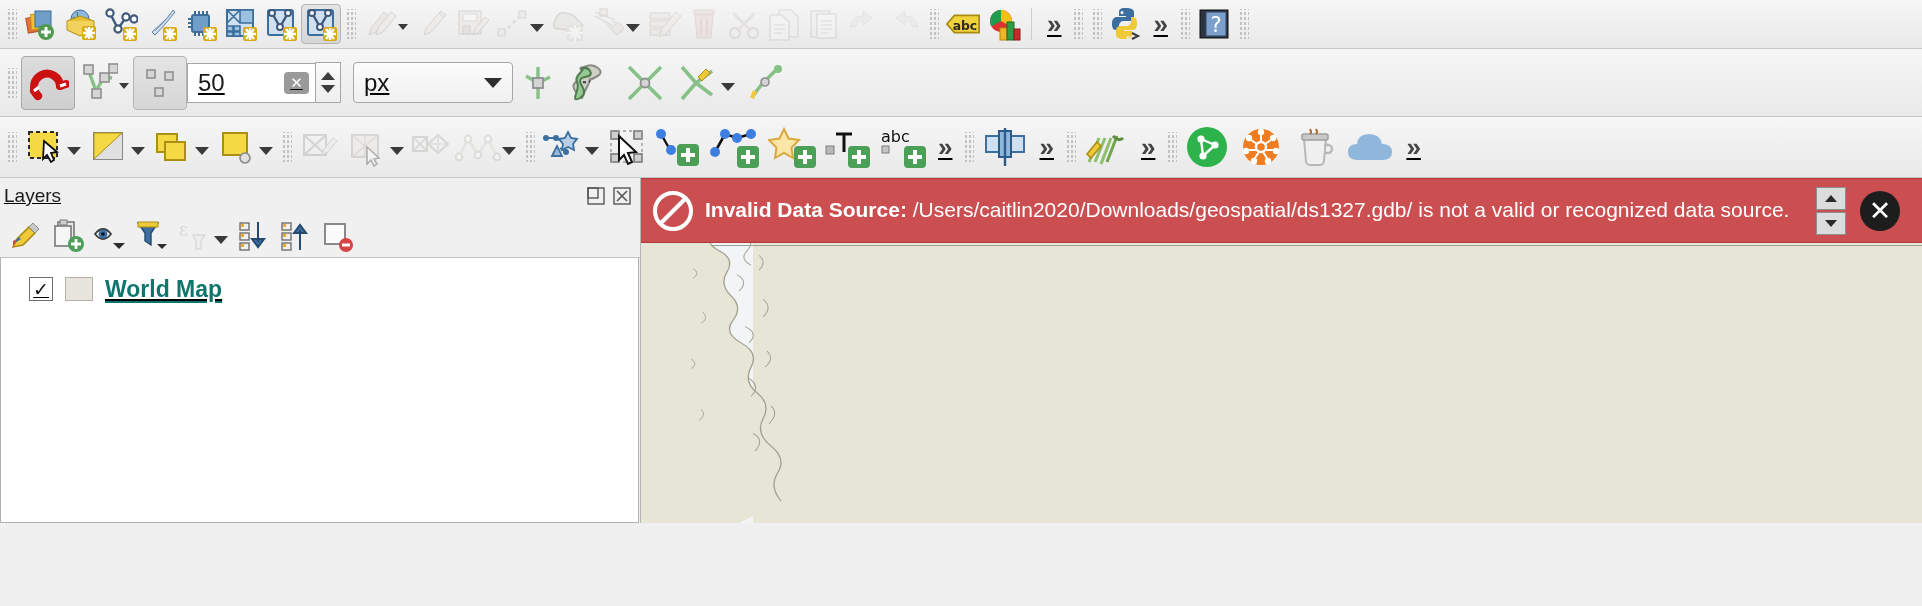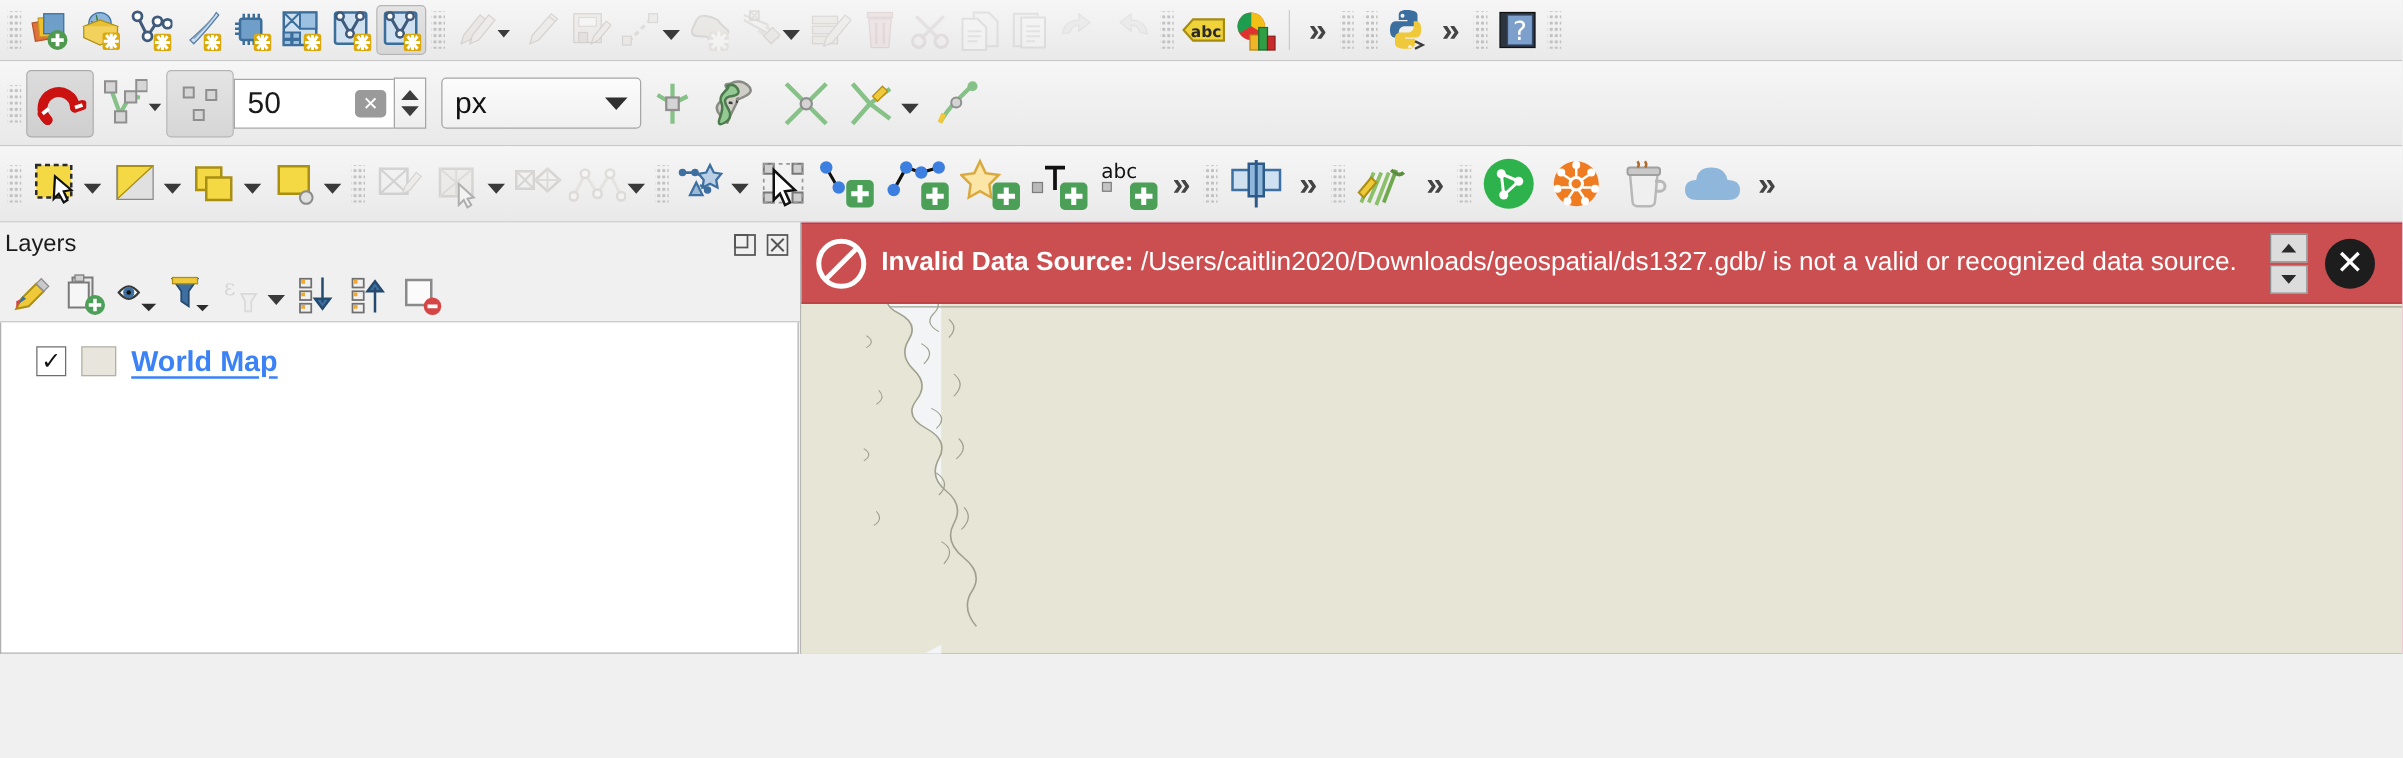--- a/index.html
+++ b/index.html
@@ -3,21 +3,21 @@
 <meta charset="utf-8">
 <style>
   * { box-sizing: border-box; }
   html, body {
     margin: 0; padding: 0;
     width: 1922px; height: 606px;
     overflow: hidden;
     font-family: "Liberation Sans", sans-serif;
     background: #f0f0f0;
   }
-  .app { position: relative; width: 1922px; height: 606px; }
+  .app { position: relative; width: 1922px; height: 606px; text-decoration: underline; }
 
   
   .toolbar {
     display: flex; align-items: center;
     background: linear-gradient(to bottom, #f6f6f6 0%, #efefef 55%, #e9e9e9 100%);
     border-bottom: 1px solid #c8c8c8;
     padding: 0 2px;
   }
   .tb1 { height: 49px; }
   .tb2 { height: 68px; }
@@ -101,21 +101,21 @@
     flex:1; background:#fff; border:1px solid #b0b0b0; border-top:none;
     margin: 0 1px 0 0; padding-top: 14px;
   }
   .layer-row { display:flex; align-items:center; gap:12px; padding-left: 28px; height: 34px; }
   .chk {
     width:24px;height:24px;background:#fff;border:1px solid #6e6e6e;
     display:flex;align-items:center;justify-content:center; font-size:19px; color:#111; flex:none;
   }
   .swatch { width:28px;height:24px;background:#e8e6dc;border:1px solid #b3b1a6; flex:none;}
   .layer-name {
-    font-size: 23px; font-weight: bold; color:#3b82f6;
+    font-size: 23px; font-weight: bold; color:#0f766e;
     text-decoration: underline; text-underline-offset: 4px;
   }
 
   
   .canvas-wrap { position:relative; flex:1; background:#ec4899; overflow:hidden; }
   .map { position:absolute; inset:0; background:#e7e5d6; }
   .ocean { position:absolute; left:0; top:0; width:112px; height:100%; background:#f2f4f6; }
   .hline { position:absolute; left:0; right:0; height:1px; background:#9fa08e; }
 
   .banner {

